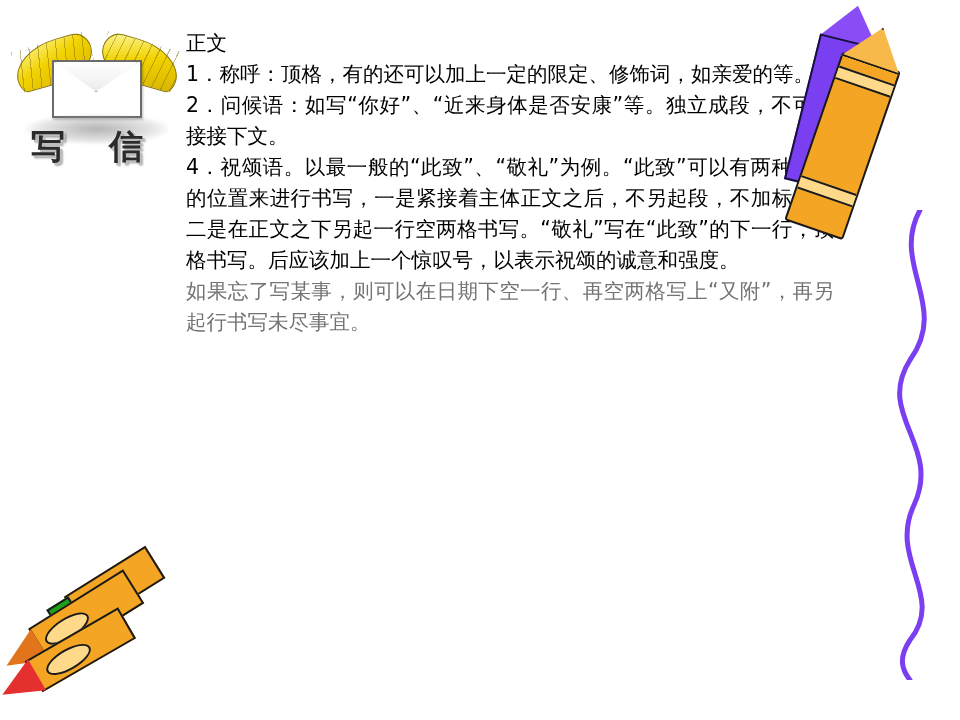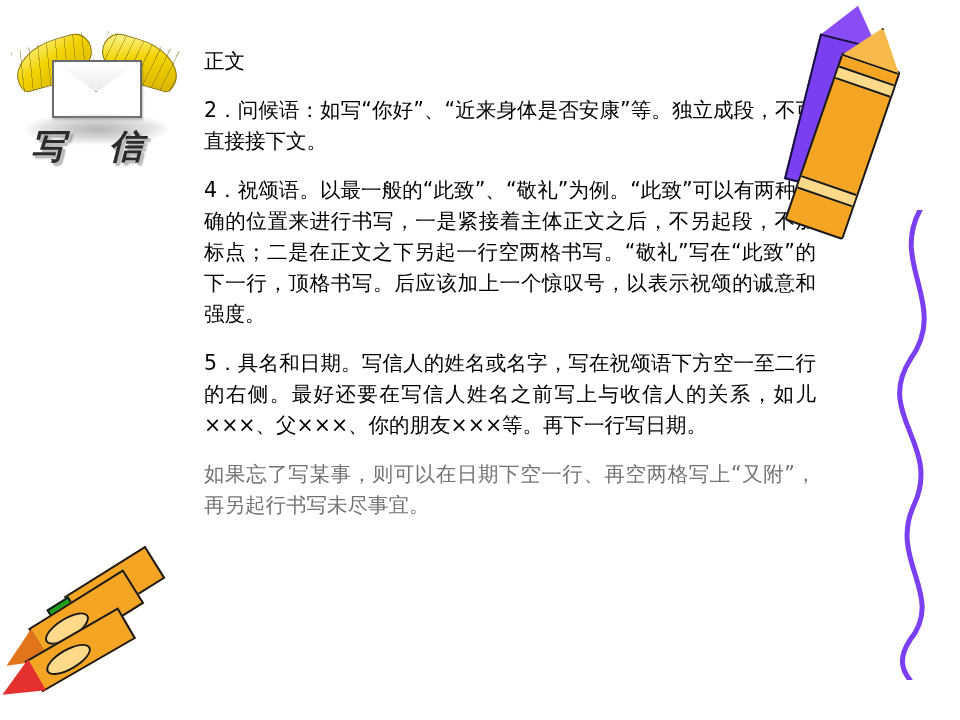--- a/index.html
+++ b/index.html
@@ -93,37 +93,36 @@
     left: 10px;
     top: 124px;
     width: 170px;
     text-align: center;
     font-family: "DejaVu Serif", serif;
     font-weight: bold;
     font-size: 34px;
     letter-spacing: 16px;
     color: #2b2b2b;
     text-shadow: 2px 2px 0 #bdbdbd, 3px 3px 2px rgba(0,0,0,.35);
-    font-style: italic;
   }
 
   
   #body-text {
     position: absolute;
     left: 186px;
     top: 28px;
     width: 648px;
     font-family: "DejaVu Sans", sans-serif;
     font-size: 20.5px;
     line-height: 31px;
     color: #000000;
     text-align: justify;
   }
   #body-text p {
-    margin: 18px;
+    margin: 0;
   }
   .para { text-indent: 0; }
   .red {
     color: #737373;
   }
 
   
   .crayon {
     position: absolute;
   }
@@ -284,23 +283,23 @@
     <div class="wing right">
         <div class="wing-lines"></div>
       </div>
     <div class="envelope"></div>
     <div class="shadow-blob"></div>
   </div>
   <div id="logo-text">写 信</div>
 
   <div id="body-text">
     <p class="para">正文</p>
+    <p class="para">1．称呼：顶格，有的还可以加上一定的限定、修饰词，如亲爱的等。</p>
     <p class="para">2．问候语：如写“你好”、“近来身体是否安康”等。独立成段，不可直接接下文。</p>
     <p class="para">4．祝颂语。以最一般的“此致”、“敬礼”为例。“此致”可以有两种正确的位置来进行书写，一是紧接着主体正文之后，不另起段，不加标点；二是在正文之下另起一行空两格书写。“敬礼”写在“此致”的下一行，顶格书写。后应该加上一个惊叹号，以表示祝颂的诚意和强度。</p>
-    <p class="para">5．具名和日期。写信人的姓名或名字，写在祝颂语下方空一至二行的右侧。最好还要在写信人姓名之前写上与收信人的关系，如儿×××、父×××、你的朋友×××等。再下一行写日期。</p>
     <p class="para red">如果忘了写某事，则可以在日期下空一行、再空两格写上“又附”，再另起行书写未尽事宜。</p>
   </div>
 
   <div class="crayon" id="crayon-purple">
     <div class="tip"></div>
     <div class="shaft"></div>
   </div>
   <div class="crayon" id="crayon-orange">
     <div class="shaft"></div>
     <div class="band" style="top:44px;"></div>

